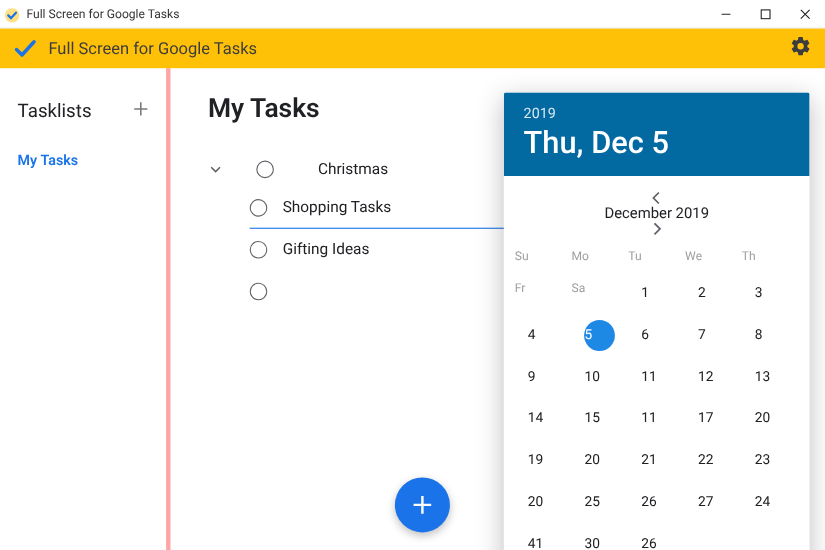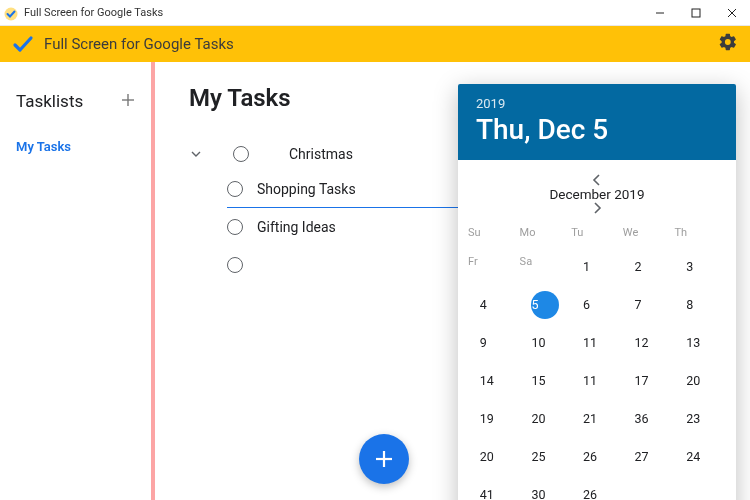--- a/index.html
+++ b/index.html
@@ -184,21 +184,21 @@
         <div class="dp-day">12</div>
         <div class="dp-day">13</div>
         <div class="dp-day">14</div>
         <div class="dp-day">15</div>
         <div class="dp-day">11</div>
         <div class="dp-day">17</div>
         <div class="dp-day">20</div>
         <div class="dp-day">19</div>
         <div class="dp-day">20</div>
         <div class="dp-day">21</div>
-        <div class="dp-day">36</div>
+        <div class="dp-day">22</div>
         <div class="dp-day">23</div>
         <div class="dp-day">20</div>
         <div class="dp-day">25</div>
         <div class="dp-day">26</div>
         <div class="dp-day">27</div>
         <div class="dp-day">24</div>
         <div class="dp-day">41</div>
         <div class="dp-day">30</div>
         <div class="dp-day">26</div>
       </div>

